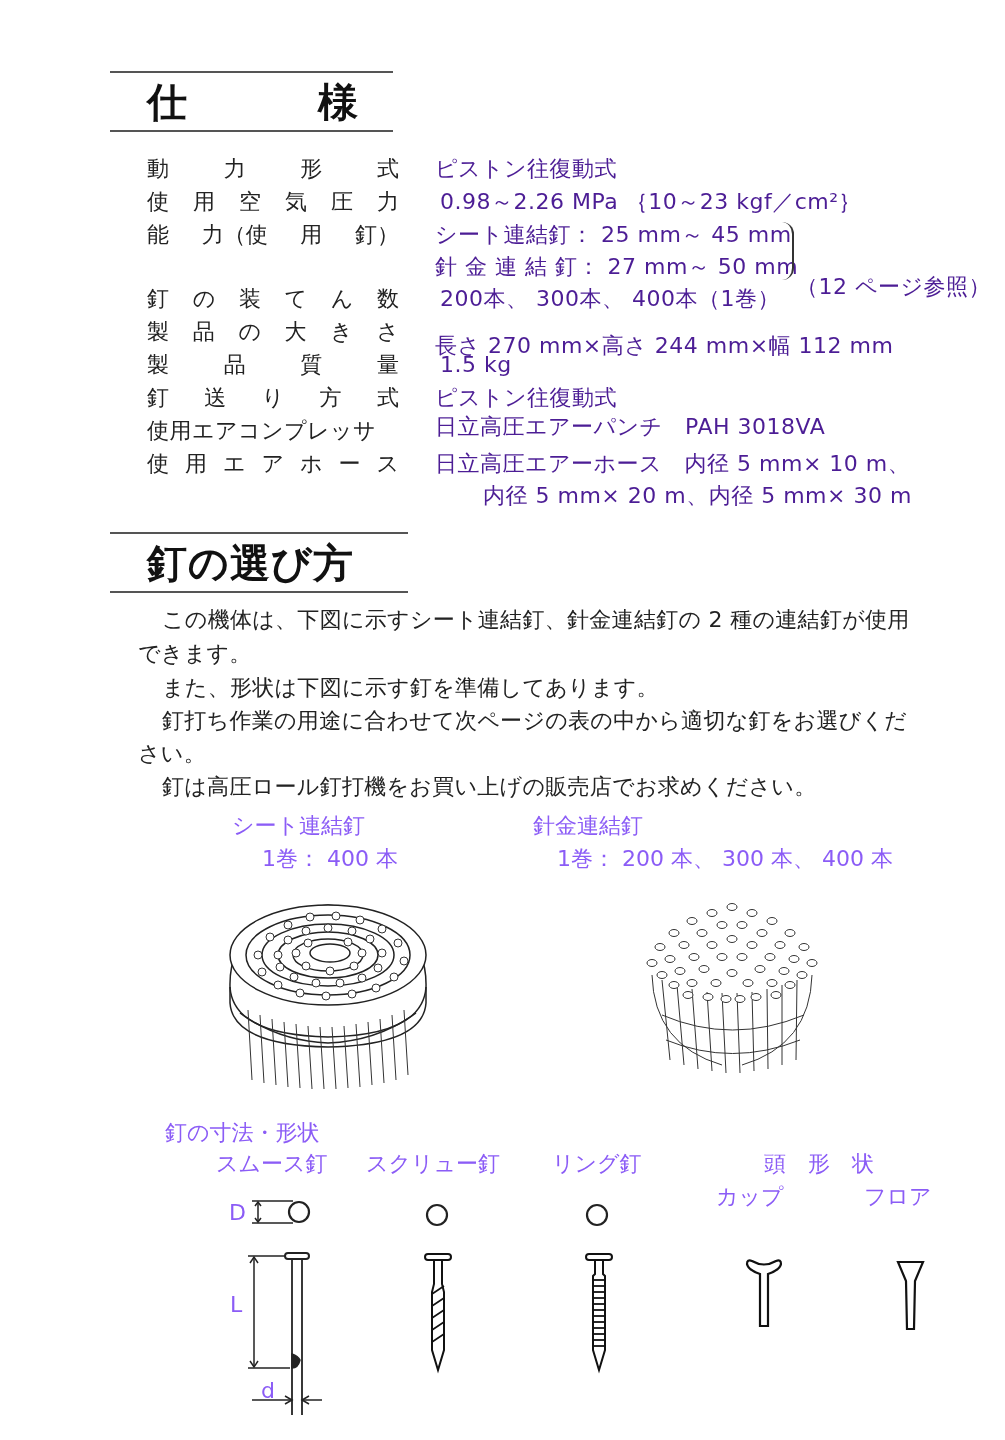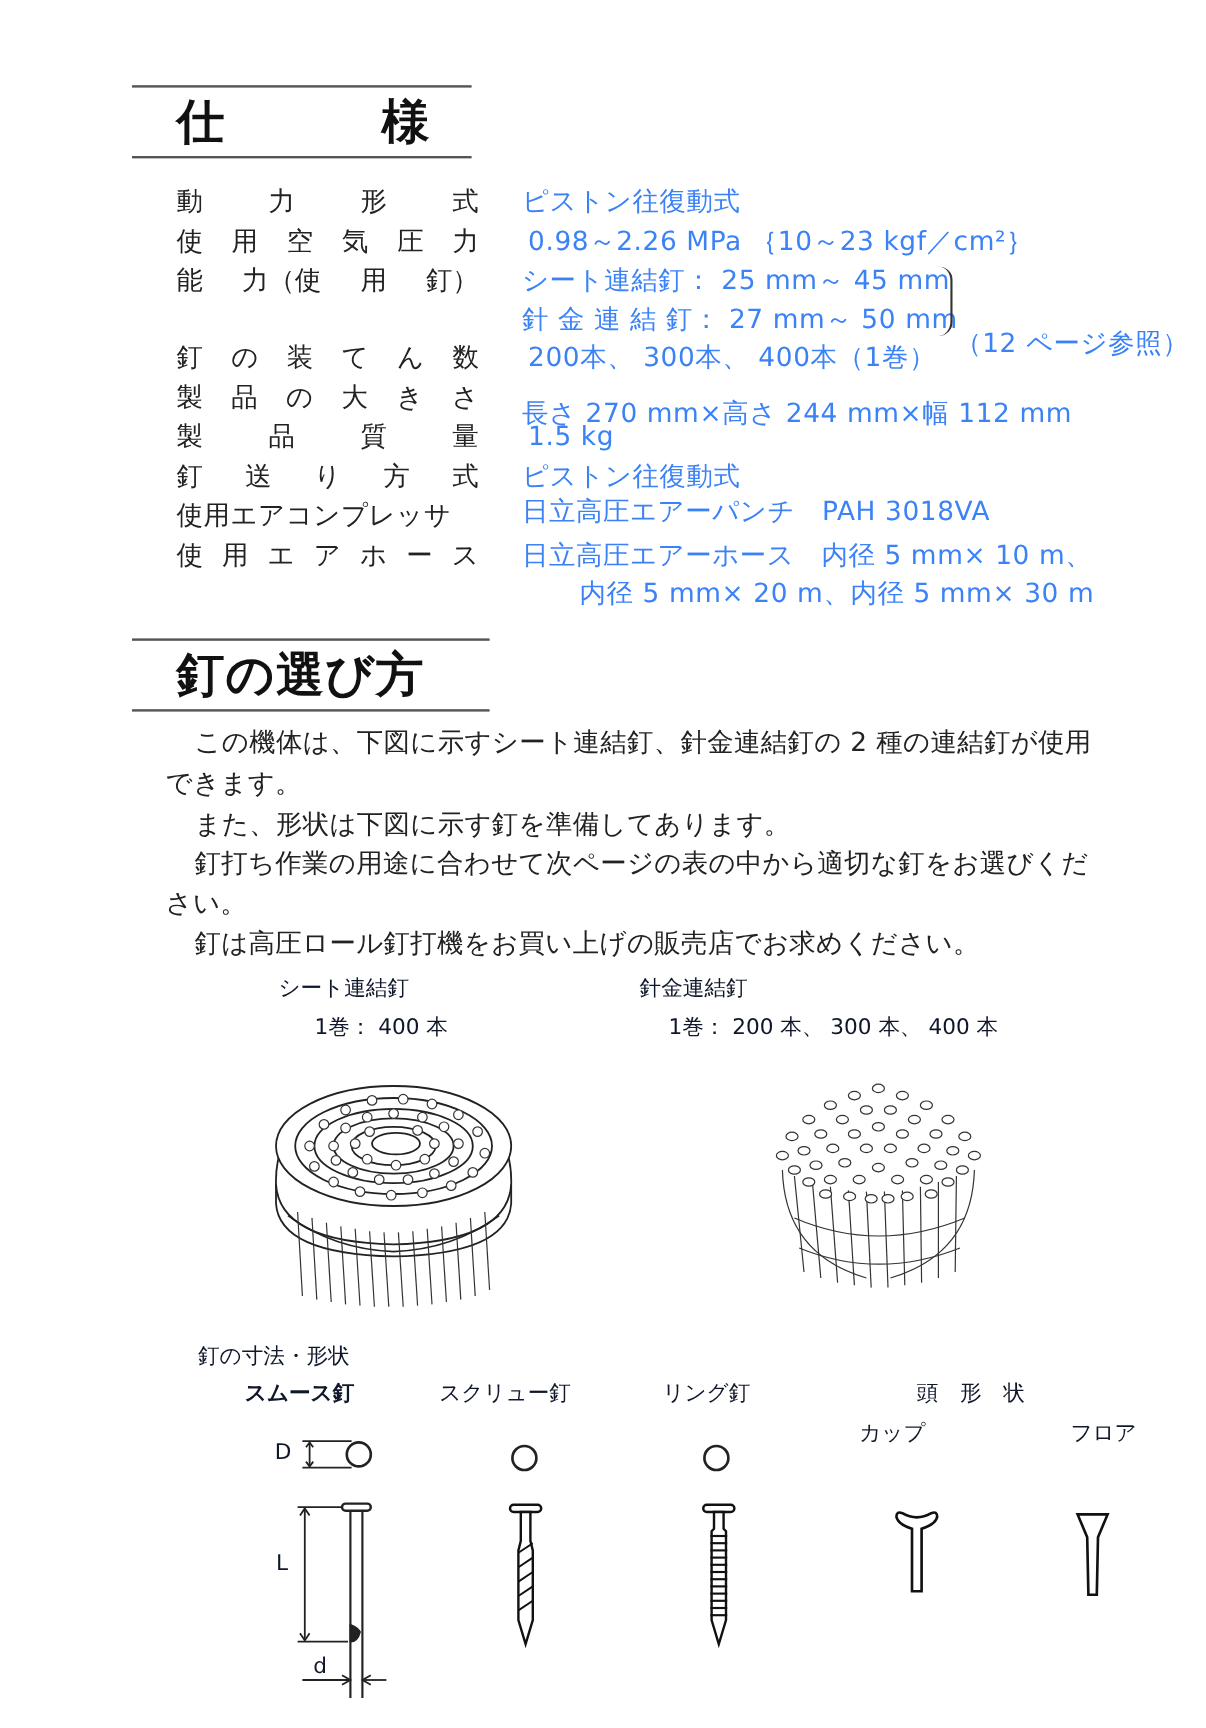--- a/index.html
+++ b/index.html
@@ -11,33 +11,33 @@
   .section-title {
     position: absolute; font-size: 40px; font-weight: bold; color: #111;
     letter-spacing: 1px; line-height: 1;
   }
   .spec-label {
     position: absolute; left: 147px; width: 252px; font-size: 22px;
     display: flex; justify-content: space-between; line-height: 1; color: #222;
   }
   .spec-label.tight { justify-content: flex-start; letter-spacing: 0.5px; text-align: right; }
   .spec-value {
-    position: absolute; left: 435px; font-size: 22px; line-height: 1; color: #3b82f6;
+    position: absolute; left: 435px; font-size: 22px; line-height: 1; color: #4c1d95;
     white-space: nowrap; letter-spacing: 0.5px;
   }
   .brace {
     position: absolute; left: 780px; top: 222px; width: 12px; height: 58px;
     border-right: 2px solid #333; border-radius: 0 12px 12px 0;
   }
   .para {
     position: absolute; font-size: 22px; line-height: 1; color: #222; white-space: nowrap;
     letter-spacing: 0.3px;
   }
   .cap {
-    position: absolute; font-size: 18px; line-height: 1; color: #0f172a; white-space: nowrap;
+    position: absolute; font-size: 22px; line-height: 1; color: #8b5cf6; white-space: nowrap;
   }
   svg { position: absolute; overflow: visible; }
 </style>
 </head>
 <body>
 
 <div class="rule" style="left:110px; top:71px; width:283px;"></div>
 <div class="section-title" style="left:147px; top:82px; width:212px; display:flex; justify-content:space-between;">
   <span>仕</span>
   <span>様</span>
@@ -269,26 +269,26 @@
       <ellipse cx="84" cy="88" rx="5" ry="3.5"></ellipse>
       <ellipse cx="116" cy="88" rx="5" ry="3.5"></ellipse>
       <ellipse cx="76" cy="102" rx="5" ry="3.5"></ellipse>
       <ellipse cx="124" cy="102" rx="5" ry="3.5"></ellipse>
       <ellipse cx="94" cy="104" rx="5" ry="3.5"></ellipse>
       <ellipse cx="108" cy="104" rx="5" ry="3.5"></ellipse>
   </g>
 </svg>
 
 <div class="cap" style="left:165px; top:1122px;">釘の寸法・形状</div>
-<div class="cap" style="left:204px; top:1153px;font-weight:bold;">スムース釘</div>
+<div class="cap" style="left:216px; top:1153px;">スムース釘</div>
 <div class="cap" style="left:366px; top:1153px;">スクリュー釘</div>
 <div class="cap" style="left:552px; top:1153px;">リング釘</div>
 <div class="cap" style="left:764px; top:1153px;">頭　形　状</div>
 <div class="cap" style="left:716px; top:1186px;">カップ</div>
-<div class="cap" style="left:864px; top:1186px;margin-left:28px;">フロア</div>
+<div class="cap" style="left:864px; top:1186px;">フロア</div>
 
 <div class="cap" style="left:229px; top:1202px;">D</div>
 <svg style="left:248px; top:1196px;" width="70" height="32" viewBox="0 0 70 32">
   <g fill="none" stroke="#222" stroke-width="1.5">
     <line x1="4" y1="5" x2="45" y2="5"></line>
       <line x1="4" y1="27" x2="45" y2="27"></line>
     <line x1="10" y1="6" x2="10" y2="26"></line>
     <path d="M7 10 L10 6 L13 10"></path>
       <path d="M7 22 L10 26 L13 22"></path>
     <circle cx="51" cy="16" r="10" stroke-width="2.2"></circle>

